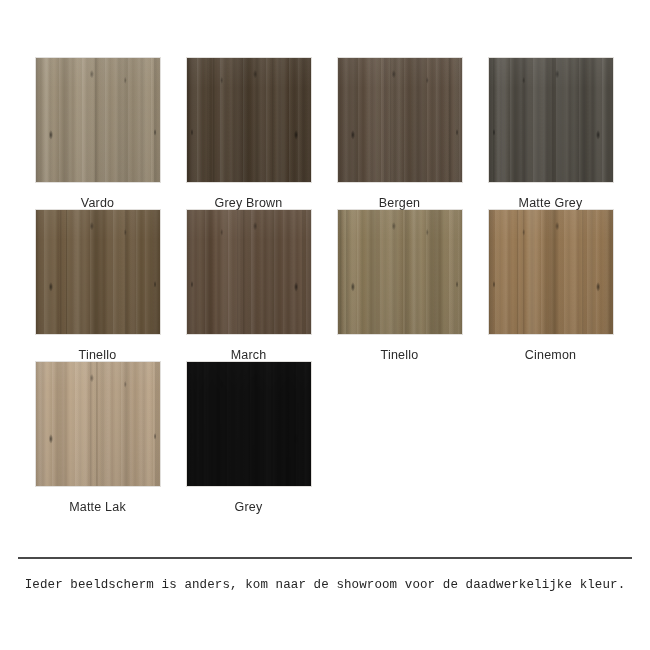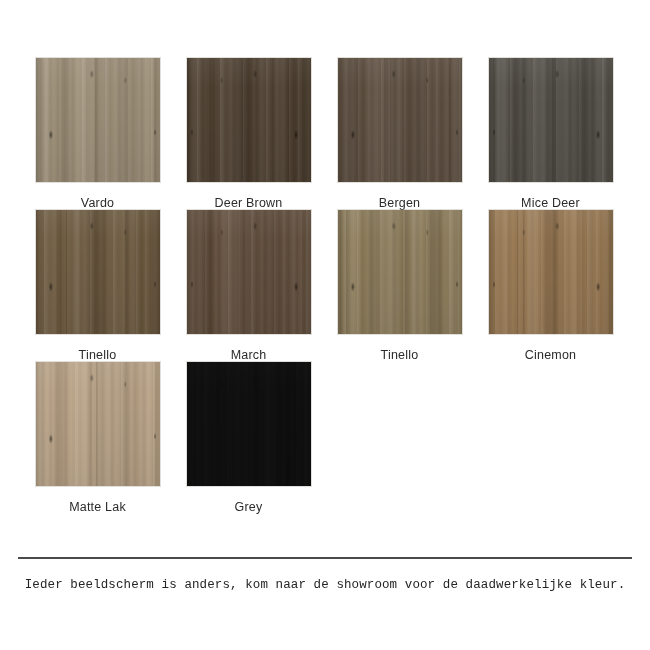--- a/index.html
+++ b/index.html
@@ -174,41 +174,41 @@
         <div class="swatch-label">Vardo</div>
       </div>
 
       <div class="swatch-cell">
         <div class="swatch-chip" style="background-color: rgb(74, 60, 44);">
           <div class="grain-a" style="background-position: -13px 0px;"></div>
           <div class="grain-b" style="background-position: 26px 0px;"></div>
           <div class="grain-c"></div>
           <div class="knots" style="transform: scaleX(-1);"></div>
         </div>
-        <div class="swatch-label">Deer Brown</div>
+        <div class="swatch-label">Grey Brown</div>
       </div>
 
       <div class="swatch-cell">
         <div class="swatch-chip" style="background-color: rgb(91, 76, 61);">
           <div class="grain-a" style="background-position: -26px 0px;"></div>
           <div class="grain-b" style="background-position: 52px 0px;"></div>
           <div class="grain-c"></div>
           <div class="knots" style="transform: scaleX(1);"></div>
         </div>
         <div class="swatch-label">Bergen</div>
       </div>
 
       <div class="swatch-cell">
         <div class="swatch-chip" style="background-color: rgb(78, 74, 66);">
           <div class="grain-a" style="background-position: -2px 0px;"></div>
           <div class="grain-b" style="background-position: 4px 0px;"></div>
           <div class="grain-c"></div>
           <div class="knots" style="transform: scaleX(-1);"></div>
         </div>
-        <div class="swatch-label">Mice Deer</div>
+        <div class="swatch-label">Matte Grey</div>
       </div>
     </div>
 
     <div class="swatch-row row-2">
       <div class="swatch-cell">
         <div class="swatch-chip" style="background-color: rgb(107, 87, 60);">
           <div class="grain-a" style="background-position: -15px 0px;"></div>
           <div class="grain-b" style="background-position: 30px 0px;"></div>
           <div class="grain-c"></div>
           <div class="knots" style="transform: scaleX(1);"></div>

